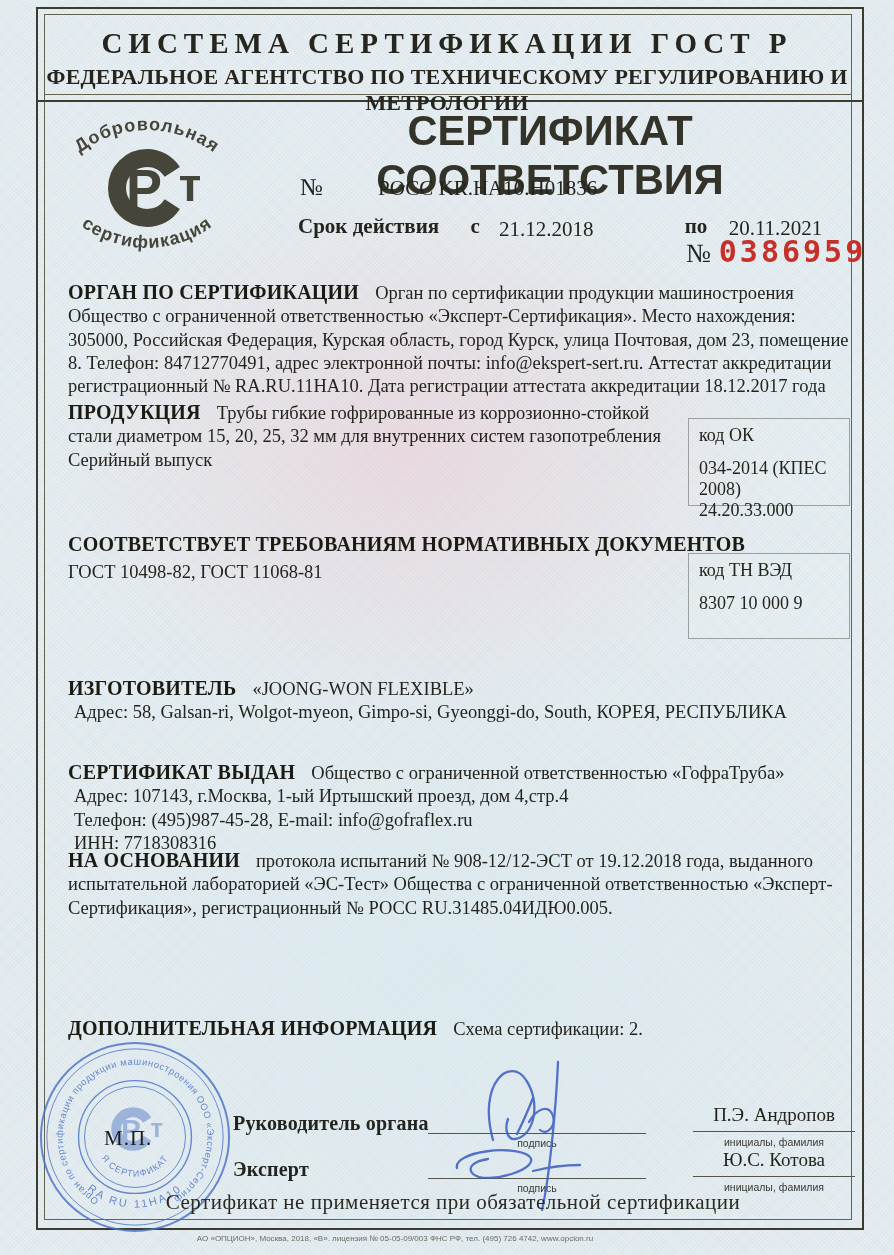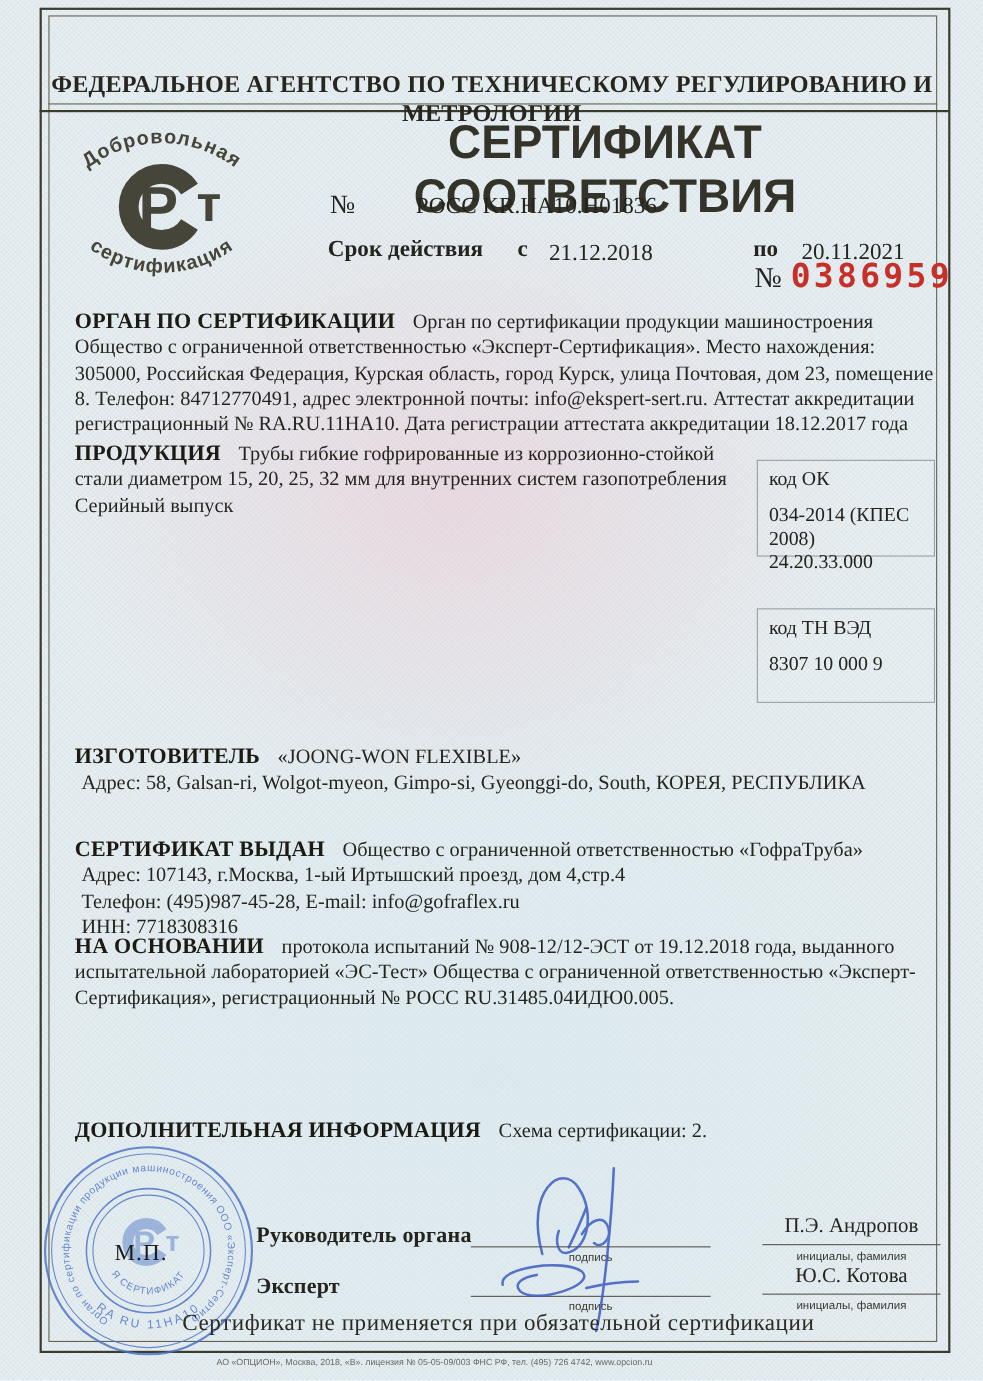--- a/index.html
+++ b/index.html
@@ -77,20 +77,21 @@
 </head>
 <body>
 
 <div class="page">
 
   <div class="frame-outer"></div>
   <div class="frame-inner"></div>
   <div class="header-sep-thin"></div>
   <div class="header-sep-thick"></div>
 
+  <div class="hdr1">СИСТЕМА СЕРТИФИКАЦИИ ГОСТ Р</div>
   <div class="hdr2">ФЕДЕРАЛЬНОЕ АГЕНТСТВО ПО ТЕХНИЧЕСКОМУ РЕГУЛИРОВАНИЮ И МЕТРОЛОГИИ</div>
 
   <svg class="logo-svg" width="190" height="172" viewBox="0 0 190 172">
     <defs>
       <path id="arcTop" d="M 23,62 A 110,110 0 0 1 167,62"></path>
       <path id="arcBot" d="M 23,126 A 110,110 0 0 0 167,126"></path>
     </defs>
     <text font-family="Liberation Sans, DejaVu Sans, sans-serif" font-size="18" font-weight="bold" fill="#45453a" letter-spacing="1">
       <textPath href="#arcTop" startOffset="50%" text-anchor="middle">Добровольная</textPath>
     </text>
@@ -131,20 +132,24 @@
     <span class="lbl">ПРОДУКЦИЯ</span><span>Трубы гибкие гофрированные из коррозионно-стойкой стали диаметром 15, 20, 25, 32 мм для внутренних систем газопотребления</span>
     <div>Серийный выпуск</div>
   </div>
 
   <div class="codebox" id="code-ok">
     <span class="clbl">код ОК</span>
     <span class="pre">034-2014 (КПЕС 2008)
 24.20.33.000</span>
   </div>
 
+  <div class="sec" style="top:532px;">
+    <span class="lbl-block">СООТВЕТСТВУЕТ ТРЕБОВАНИЯМ НОРМАТИВНЫХ ДОКУМЕНТОВ</span>
+    <span>ГОСТ 10498-82, ГОСТ 11068-81</span>
+  </div>
 
   <div class="codebox" id="code-tnved">
     <span class="clbl">код ТН ВЭД</span>
     <span class="pre">8307 10 000 9</span>
   </div>
 
   <div class="sec" style="top:676px;">
     <span class="lbl">ИЗГОТОВИТЕЛЬ</span><span>«JOONG-WON FLEXIBLE»</span>
     <div style="padding-left:6px;">Адрес: 58, Galsan-ri, Wolgot-myeon, Gimpo-si, Gyeonggi-do, South, КОРЕЯ, РЕСПУБЛИКА</div>
   </div>

